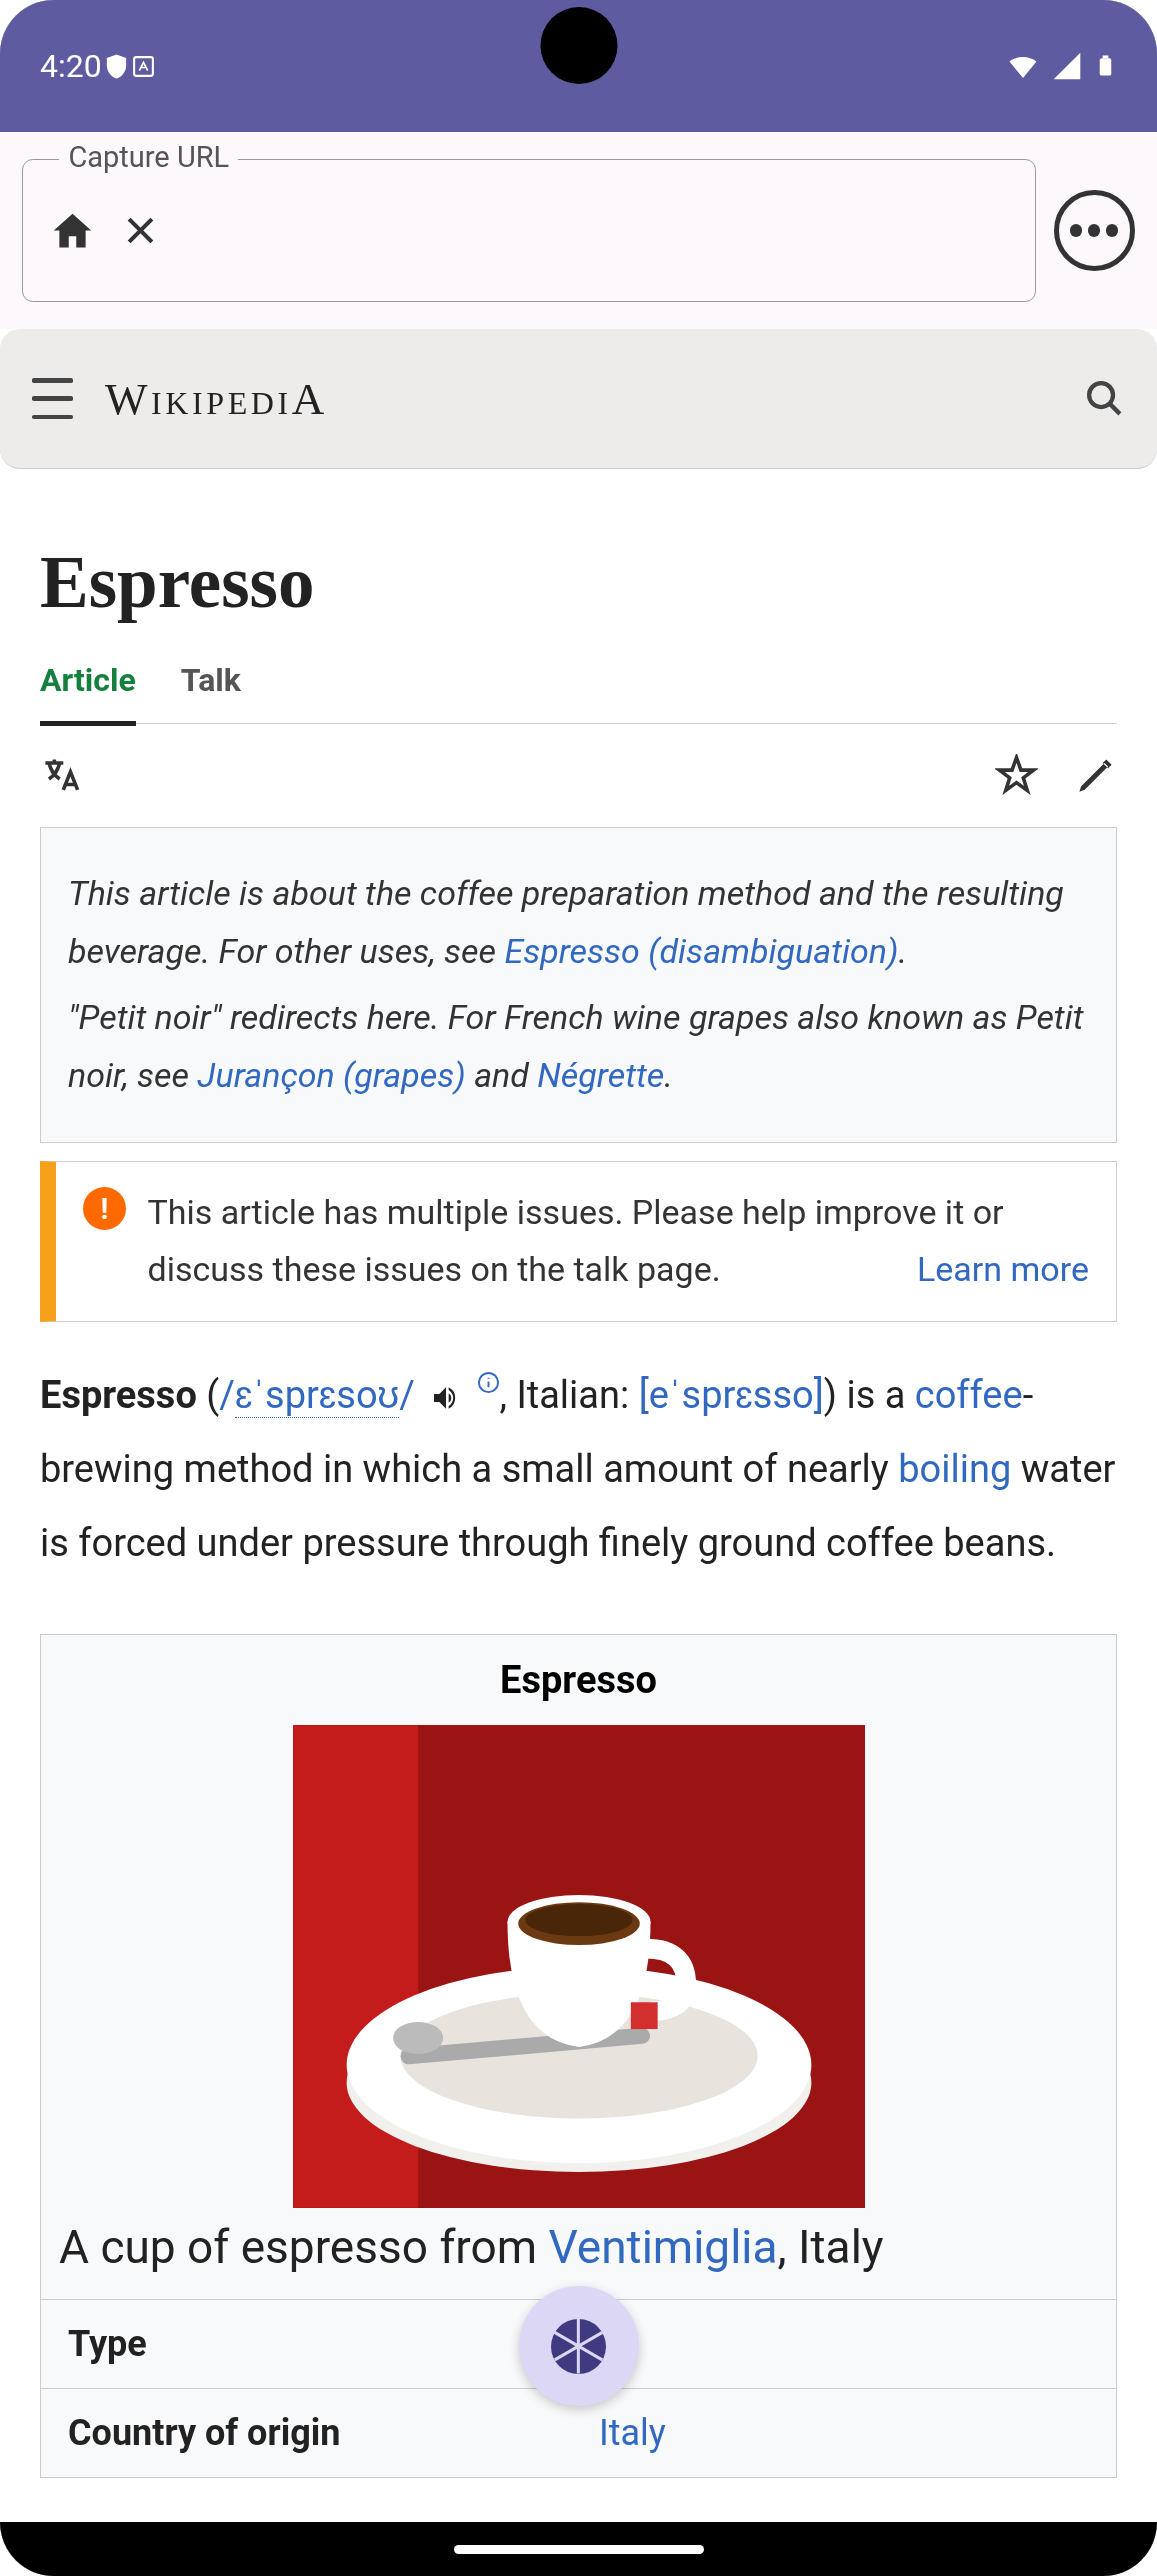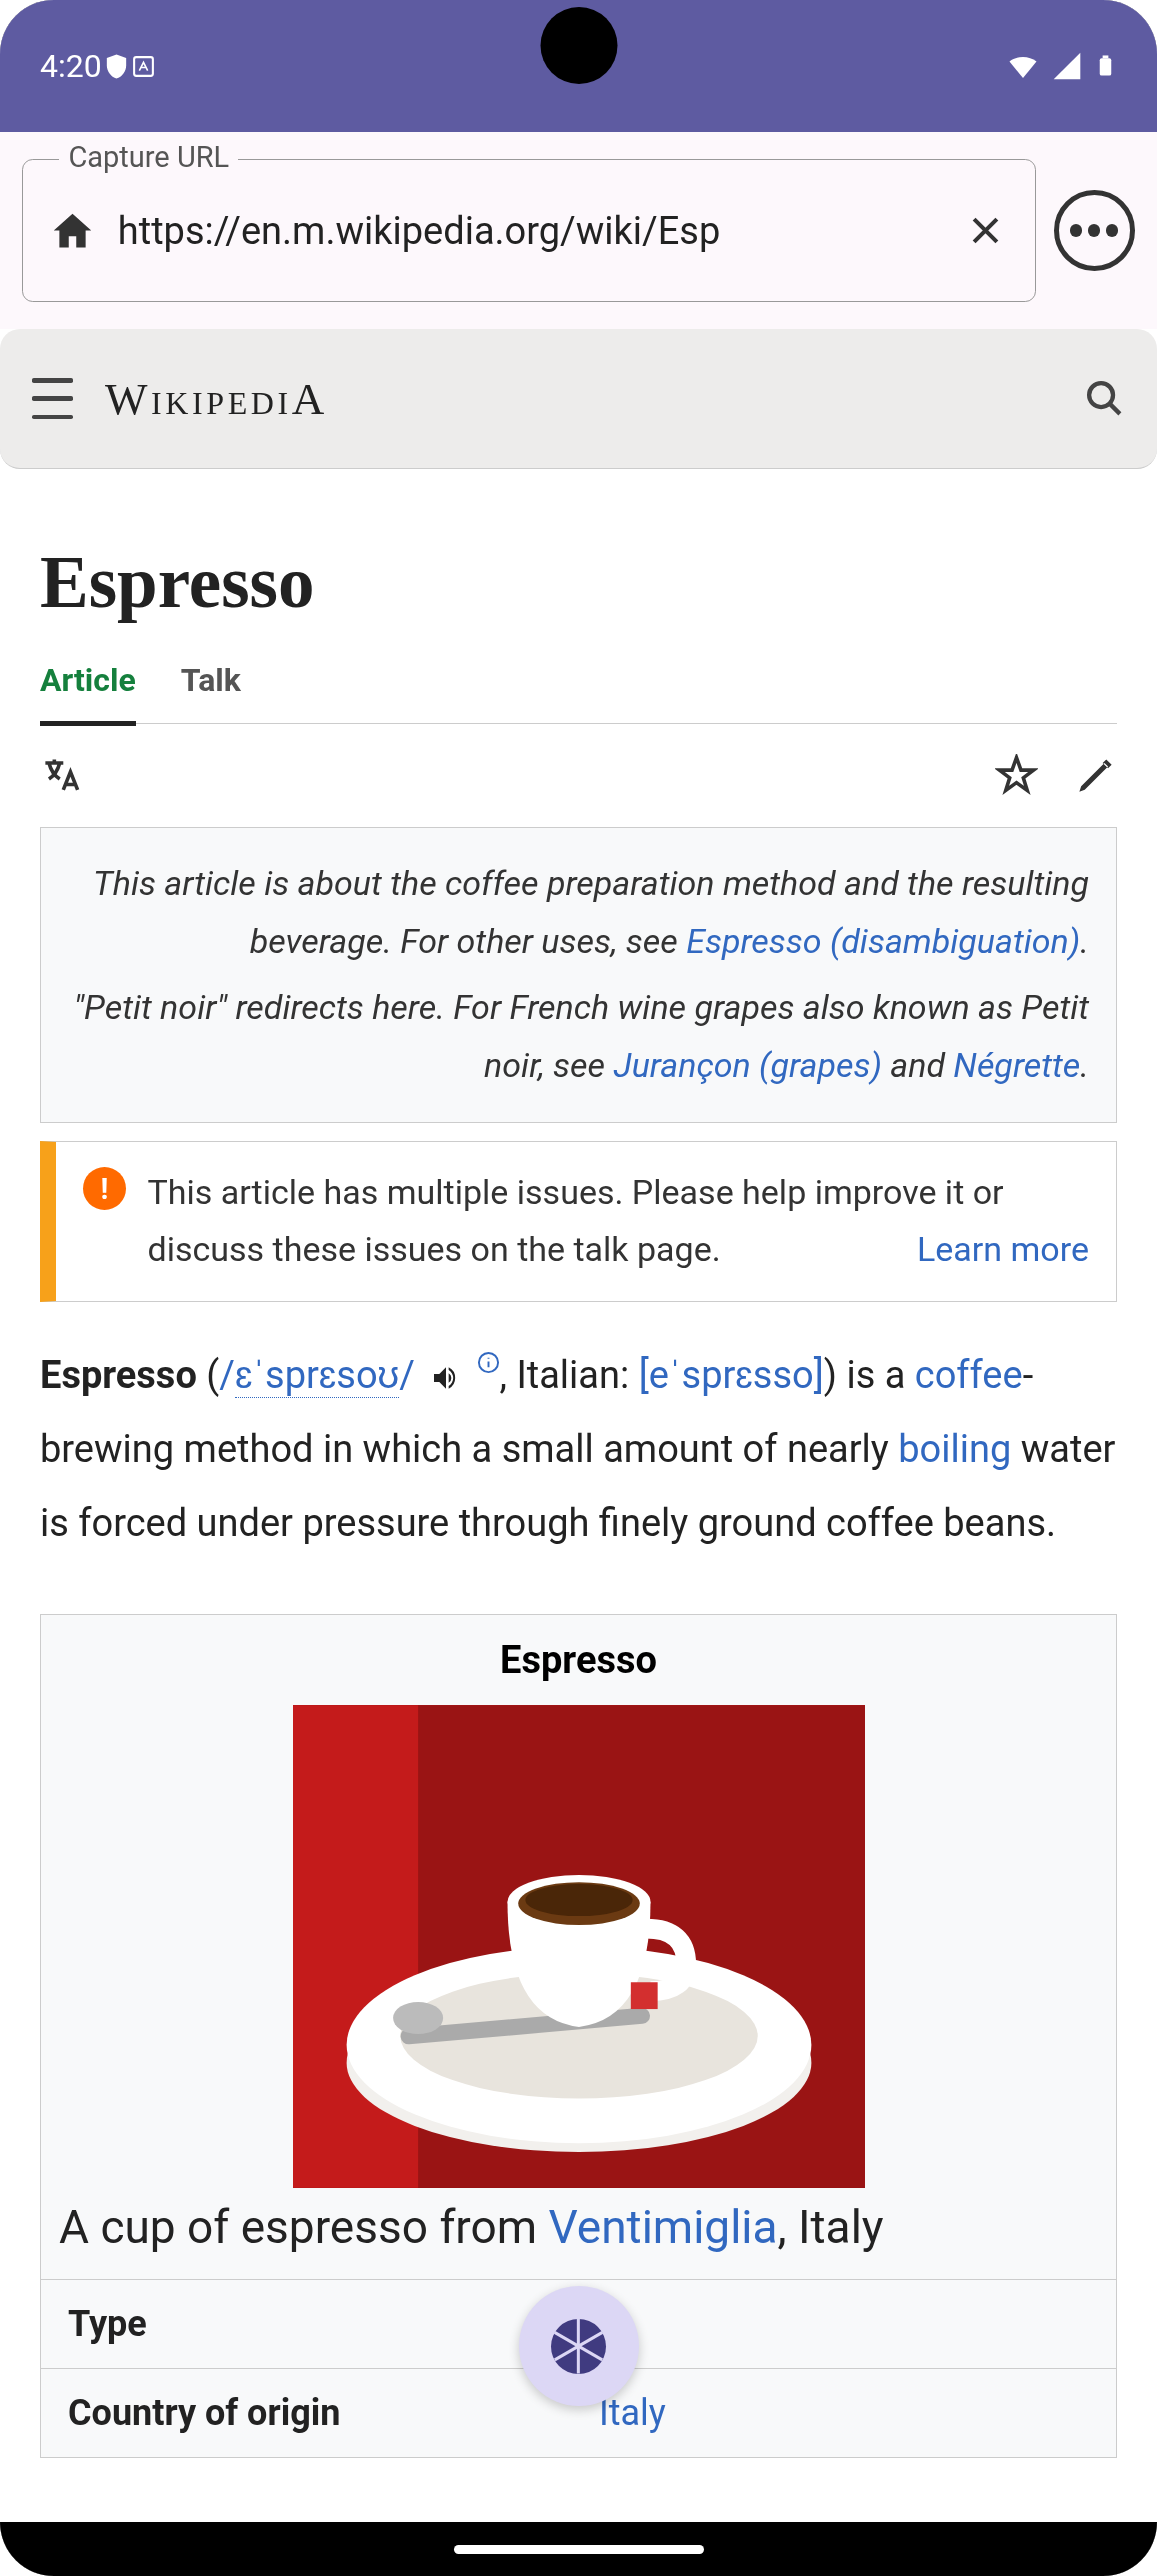--- a/index.html
+++ b/index.html
@@ -34,21 +34,21 @@
 .page-title { font-family: Georgia, serif; font-size: 73px; color: #222; padding: 72px 0 36px; }
 
 .tabs { display: flex; gap: 45px; border-bottom: 0.9px solid #ccc; }
 .tab { padding: 0 0 21.5px; font-size: 32px; color: #555; font-weight: 700; }
 .tab.active { color: #15803d; border-bottom: 5.4px solid #222; margin-bottom: -2.7px; }
 
 .tools-row { display: flex; align-items: center; padding: 30px 0; gap: 36px; }
 .tools-spacer { flex: 1; }
 .tool-icon { width: 43px; height: 43px; }
 
-.hatnote { background: #f8f9fa; border: 0.9px solid #ccc; padding: 18px 27px; font-style: italic; font-size: 34px; line-height: 1.7; color: #333; margin-bottom: 18px; text-align: right; }
+.hatnote { background: #f8f9fa; border: 0.9px solid #ccc; padding: 28px 27px; font-style: italic; font-size: 34px; line-height: 1.7; color: #333; margin-bottom: 18px; }
 .hatnote p { margin: 9px 0; }
 .link { color: #3168c0; }
 
 .issue-box { border: 0.9px solid #ccc; border-left: 16px solid #f7a11a; padding: 21.5px 27px; display: flex; align-items: flex-start; gap: 21.5px; margin: 18px 0 27px; }
 .issue-icon { width: 43px; height: 43px; background: #ff6a00; border-radius: 50%; display: flex; align-items: center; justify-content: center; color: #fff; font-weight: bold; font-size: 29px; flex-shrink: 0; margin-top: 3.6px; }
 .issue-text { font-size: 34px; line-height: 1.7; color: #333; flex: 1; }
 .learn-more { color: #3168c0; float: right; margin-left: 18px; }
 
 .lead-para { font-size: 38px; line-height: 1.95; color: #222; padding: 9px 0 54px; }
 .ipa { color: #3168c0; border-bottom: 1.8px dotted #3168c0; }
@@ -108,21 +108,20 @@
           </svg>
   </div>
 </div>
 
 <div class="url-bar">
   <div class="url-field">
     <span class="url-legend">Capture URL</span>
     <svg class="home-icon-box" viewBox="0 0 24 24">
             <path fill="#333" d="M12 3l10 9h-3v9h-5v-6h-4v6H5v-9H2l10-9z"></path>
           </svg>
-    <span class="url-text">https://en.m.wikipedia.org/wiki/Esp</span>
     <div class="clear-btn">
       <svg viewBox="0 0 24 24" style="width:39px;height:39px">
               <path stroke="#333" stroke-width="2.5" fill="none" d="M5 5l14 14M19 5L5 19"></path>
             </svg>
     </div>
   </div>
   <div class="more-btn">
     <div class="more-dots">
             <span></span>
             <span></span>

